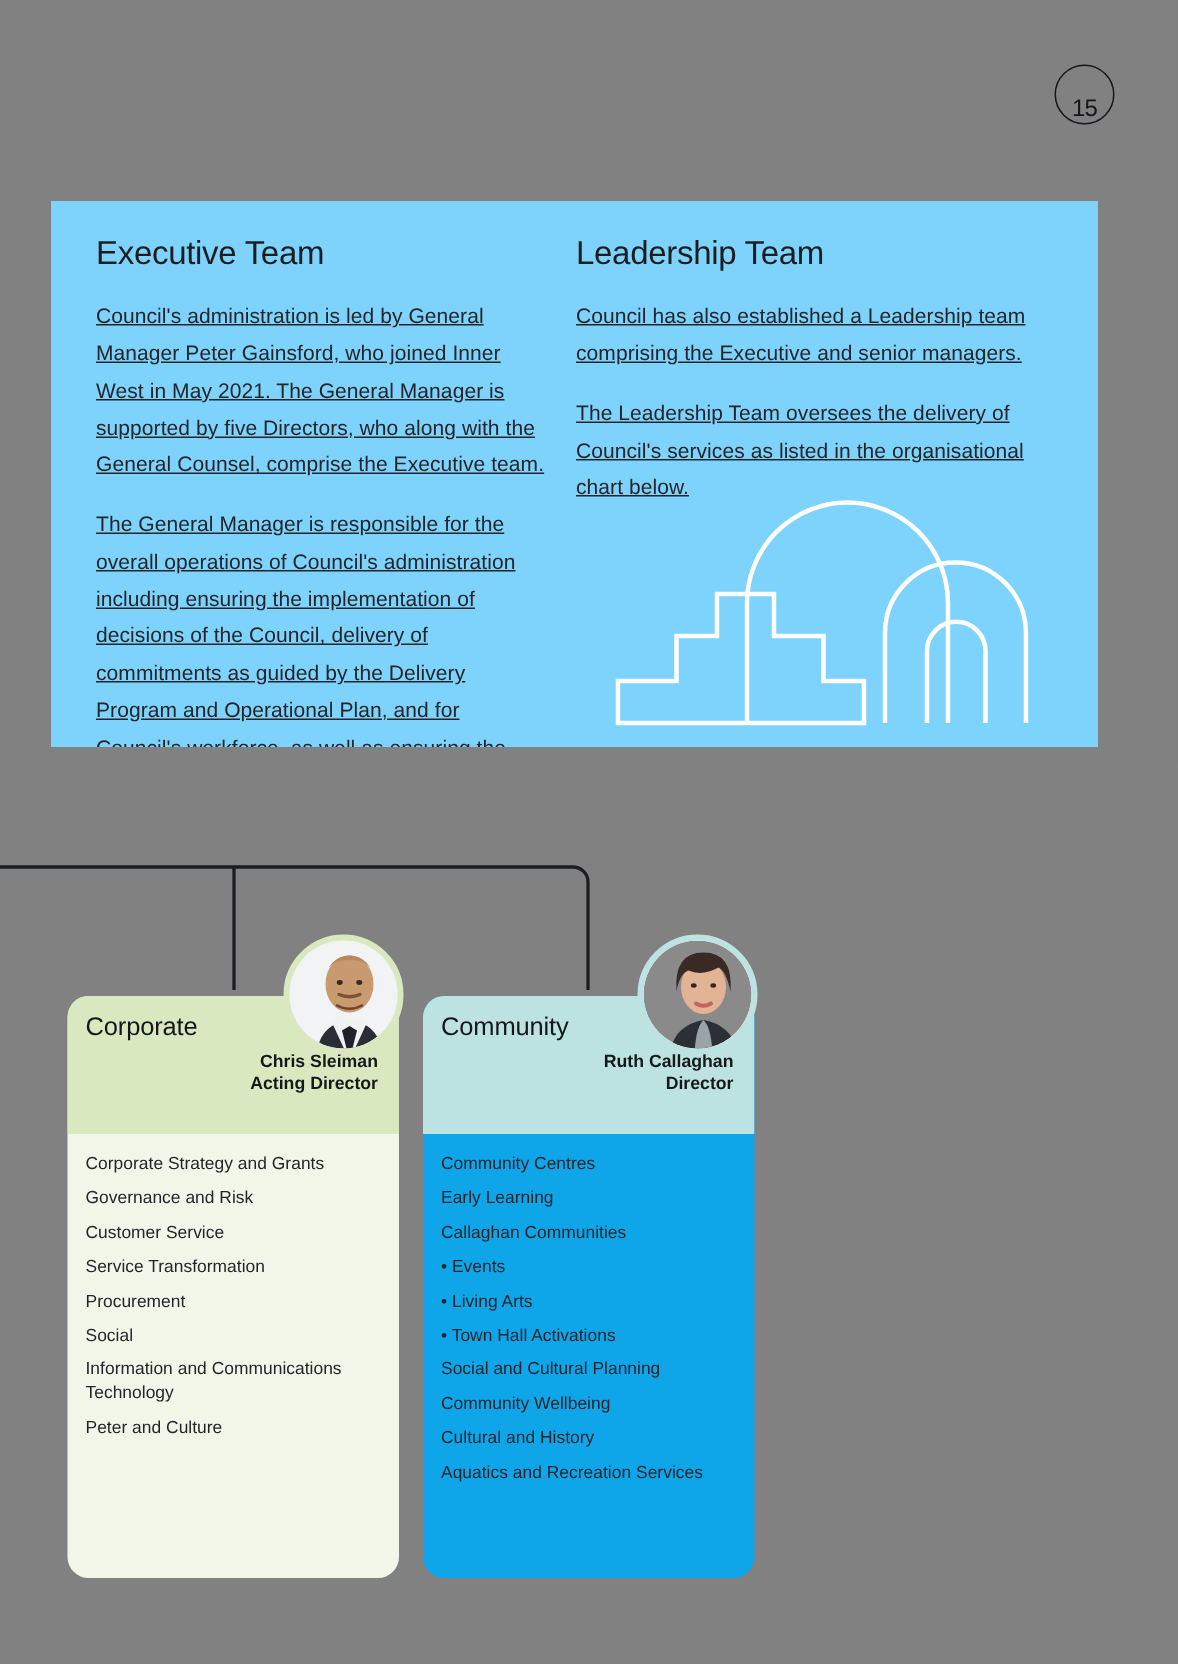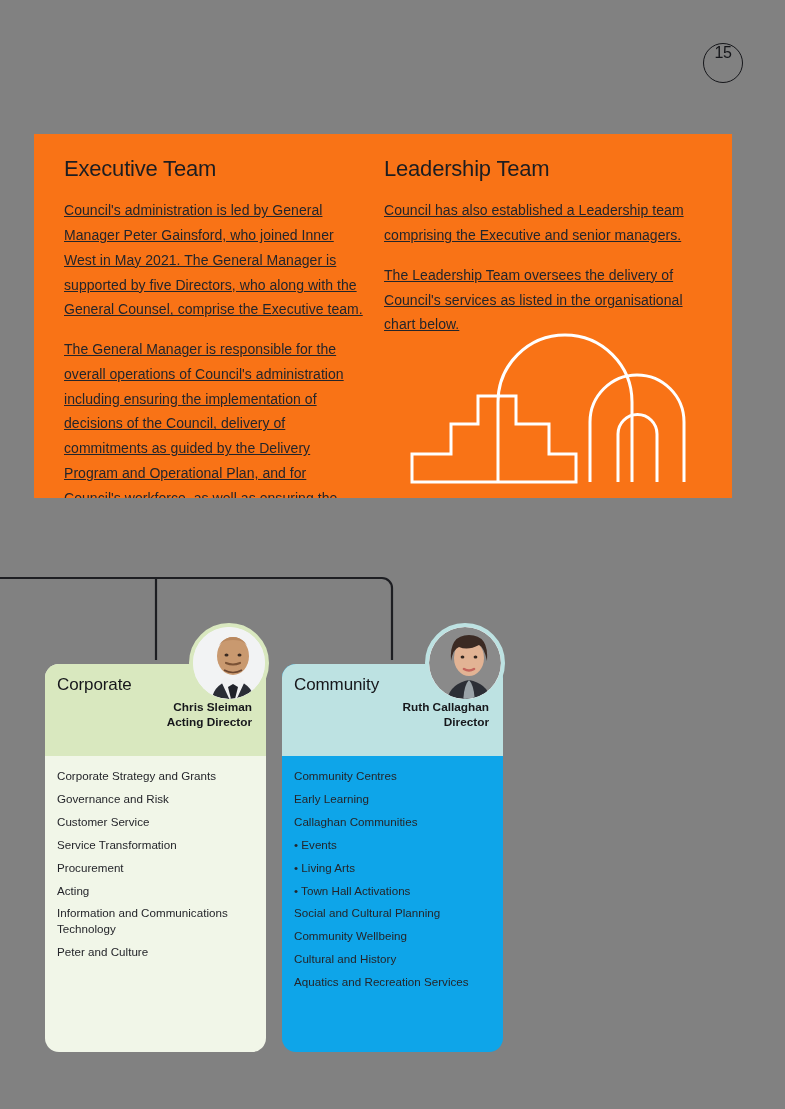--- a/index.html
+++ b/index.html
@@ -10,32 +10,32 @@
     font-family: "Liberation Sans", sans-serif;
     overflow: hidden;
   }
   .page { position: relative; width: 785px; height: 1109px; background: #818181; }
 
   
   .page-badge {
     position: absolute; left: 703px; top: 43px;
     width: 40px; height: 40px; border-radius: 50%;
     border: 1.5px solid #15161a;
-    display: flex; align-items: flex-start; justify-content: center;
+    display: flex; align-items: flex-end; justify-content: center;
   }
   .page-badge-num {
     font-size: 16px; color: #15161a; letter-spacing: -0.5px;
     font-family: "Liberation Sans", sans-serif;
   }
 
   
   .intro-panel {
     position: absolute; left: 34px; top: 134px;
     width: 698px; height: 364px;
-    background: #f97316; overflow: hidden;
+    background: #7dd3fc; overflow: hidden;
   }
   .intro-cols { position: relative; display: flex; padding: 22px 30px 0 30px; }
   .col-left  { width: 320px; padding-right: 18px; }
   .col-right { width: 316px; }
   .col-title {
     font-size: 22px; font-weight: 400; color: #1c1d21;
     letter-spacing: -0.2px; margin-bottom: 17px; line-height: 1.15;
   }
   .col-para {
     font-size: 14px; color: #24252a; line-height: 1.77;
@@ -136,21 +136,21 @@
       <div class="card-dept">Corporate</div>
       <div class="card-person">Chris Sleiman</div>
       <div class="card-person">Acting Director</div>
     </div>
     <div class="card-body">
       <div class="svc">Corporate Strategy and Grants</div>
       <div class="svc">Governance and Risk</div>
       <div class="svc">Customer Service</div>
       <div class="svc">Service Transformation</div>
       <div class="svc">Procurement</div>
-      <div class="svc">Acting</div>
+      <div class="svc">Social</div>
       <div class="svc">Information and Communications Technology</div>
       <div class="svc">Peter and Culture</div>
     </div>
   </div>
 
   <div class="card card-community">
     <div class="card-head">
       <div class="card-dept">Community</div>
       <div class="card-person">Ruth Callaghan</div>
       <div class="card-person">Director</div>

